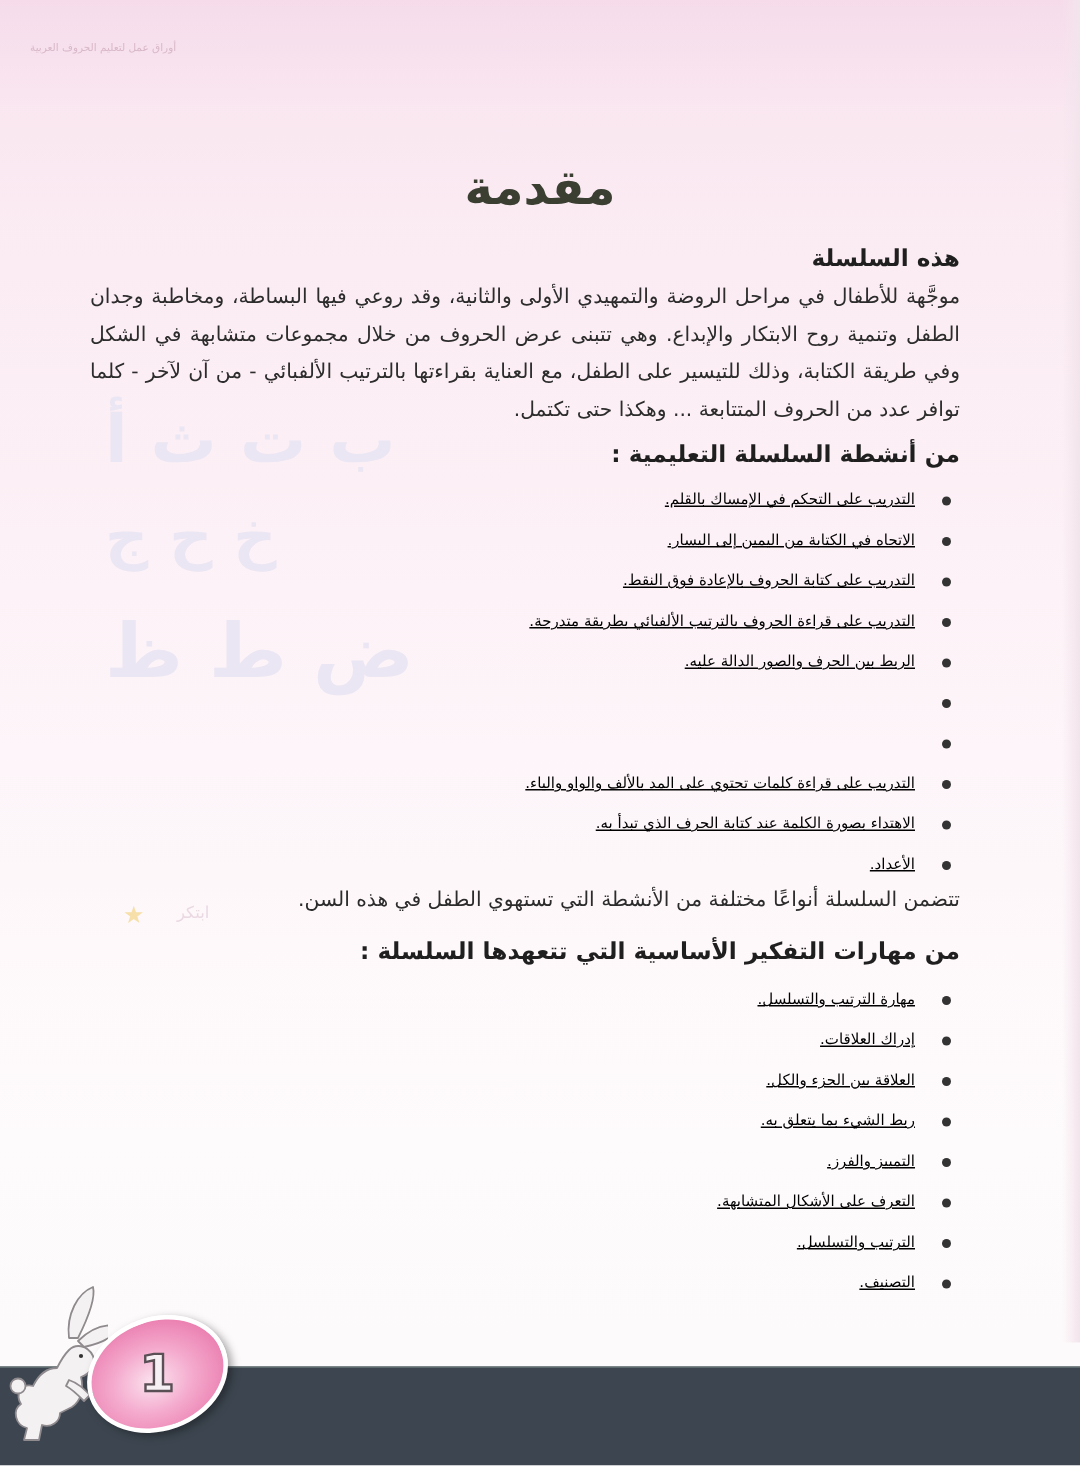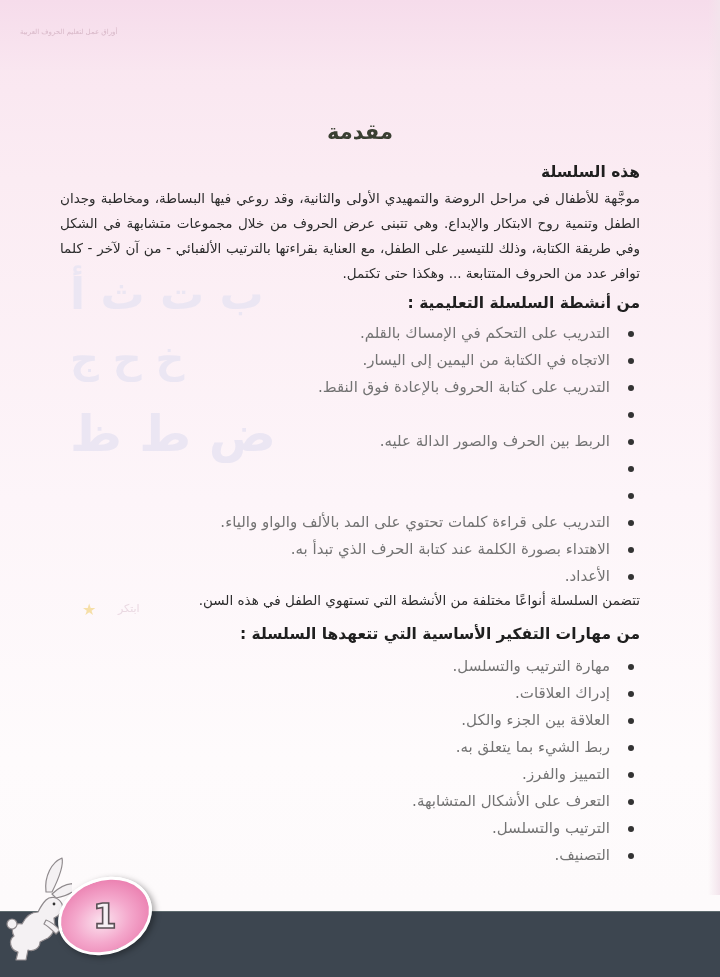--- a/index.html
+++ b/index.html
@@ -32,35 +32,35 @@
       position: absolute; left: 82px; top: 600px; color: #f6dfa8; font-size: 16px;
     }
     .wm-label {
       position: absolute; left: 118px; top: 602px; color: #ead9e2; font-size: 11px; direction: rtl;
     }
 
     .content {
       position: absolute; top: 0; right: 0; width: 720px; direction: rtl;
     }
     .page-title {
-      position: absolute; top: 120px; left: 0; right: 0; text-align: center;
-      font-size: 21px; font-weight: bold; color: #3a3f32; letter-spacing: 0.5px;
+      position: absolute; top: 106px; left: 0; right: 0; text-align: center;
+      font-size: 32px; font-weight: bold; color: #3a3f32; letter-spacing: 0.5px;
     }
     .section-heading {
       position: absolute; right: 80px;
       font-size: 15.5px; font-weight: bold; color: #1f1f1f;
     }
     .paragraph {
       position: absolute; right: 80px; width: 580px;
       font-size: 13.5px; line-height: 25px; text-align: justify; color: #2c2c2c; margin-left: 38px;
     }
     .bullet-list { position: absolute; right: 80px; list-style: none; }
     .bullet-list li {
-      position: relative; font-size: 15px; height: 27px; line-height: 27px;
-      padding-right: 30px; color: #737373; white-space: nowrap;
+      position: relative; font-size: 10px; height: 27px; line-height: 27px;
+      padding-right: 30px; color: #000000; white-space: nowrap; text-decoration: underline;
     }
     .bullet-list li .bullet {
       position: absolute; right: 6px; top: 11px; width: 6px; height: 6px;
       border-radius: 50%; background: #333;
     }
     .note {
       position: absolute; right: 80px; font-size: 13.5px; color: #2c2c2c;
     }
 
     
@@ -105,21 +105,21 @@
   <h1 class="page-title">مقدمة</h1>
 
   <h2 class="section-heading" style="top:163px;">هذه السلسلة</h2>
   <p class="paragraph" style="top:186px;">موجَّهة للأطفال في مراحل الروضة والتمهيدي الأولى والثانية، وقد روعي فيها البساطة، ومخاطبة وجدان الطفل وتنمية روح الابتكار والإبداع. وهي تتبنى عرض الحروف من خلال مجموعات متشابهة في الشكل وفي طريقة الكتابة، وذلك للتيسير على الطفل، مع العناية بقراءتها بالترتيب الألفبائي - من آن لآخر - كلما توافر عدد من الحروف المتتابعة ... وهكذا حتى تكتمل.</p>
 
   <h2 class="section-heading" style="top:294px;">من أنشطة السلسلة التعليمية :</h2>
   <ul class="bullet-list" style="top:320px;">
     <li><span class="bullet"></span><span>التدريب على التحكم في الإمساك بالقلم.</span></li>
     <li><span class="bullet"></span><span>الاتجاه في الكتابة من اليمين إلى اليسار.</span></li>
     <li><span class="bullet"></span><span>التدريب على كتابة الحروف بالإعادة فوق النقط.</span></li>
-    <li><span class="bullet"></span></li>
+    <li><span class="bullet"></span><span>التدريب على قراءة الحروف بالترتيب الألفبائي بطريقة متدرجة.</span></li>
     <li><span class="bullet"></span><span>الربط بين الحرف والصور الدالة عليه.</span></li>
     <li><span class="bullet"></span></li>
     <li><span class="bullet"></span></li>
     <li><span class="bullet"></span><span>التدريب على قراءة كلمات تحتوي على المد بالألف والواو والياء.</span></li>
     <li><span class="bullet"></span><span>الاهتداء بصورة الكلمة عند كتابة الحرف الذي تبدأ به.</span></li>
     <li><span class="bullet"></span><span>الأعداد.</span></li>
   </ul>
   <p class="note" style="top:592px;">تتضمن السلسلة أنواعًا مختلفة من الأنشطة التي تستهوي الطفل في هذه السن.</p>
 
   <h2 class="section-heading" style="top:625px;">من مهارات التفكير الأساسية التي تتعهدها السلسلة :</h2>

